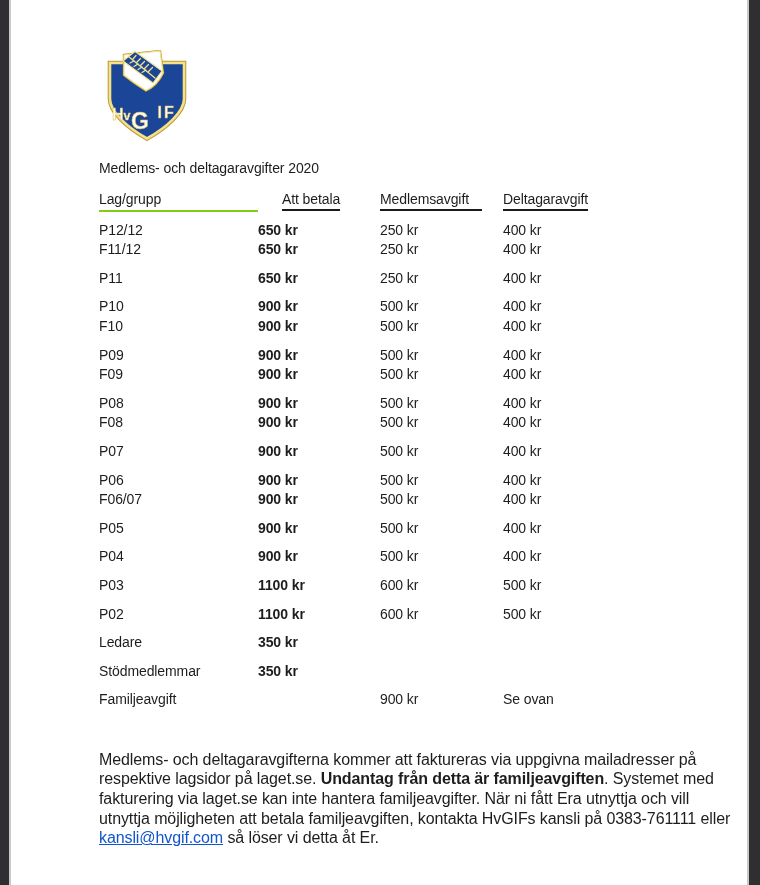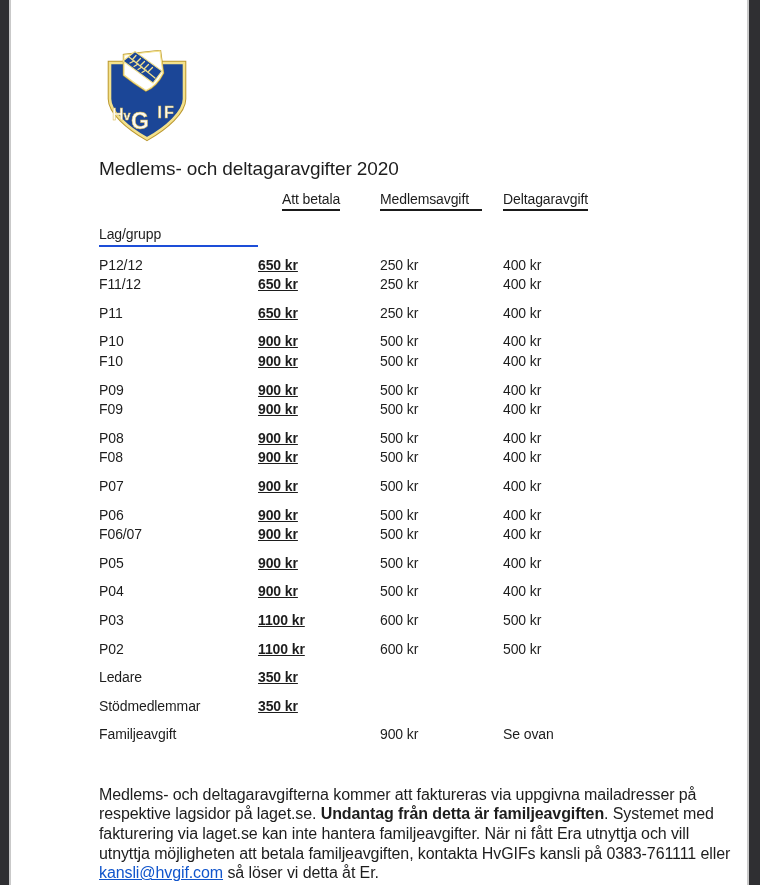--- a/index.html
+++ b/index.html
@@ -11,31 +11,31 @@
     -webkit-font-smoothing:antialiased;
   }
   .edge{position:absolute;top:0;height:100%;background:#2f2f32;z-index:5;}
   .edge.left{left:0;width:9px;border-right:2px solid #c9c9c9;}
   .edge.right{right:0;width:11px;border-left:2px solid #c9c9c9;}
   .page{position:absolute;left:11px;top:0;width:736px;height:885px;background:#ffffff;}
   .content{position:absolute;left:88px;top:50px;width:600px;}
 
   .logo{display:block;margin-left:8px;}
 
-  .doc-title{margin-top:17px;font-size:19px;line-height:19px;letter-spacing:-0.1px;}
+  .doc-title{margin-top:17px;font-size:14px;line-height:19px;letter-spacing:-0.1px;}
 
   .fee-table{margin-top:12px;}
   .grid-row{display:grid;grid-template-columns:159px 122px 123px auto;font-size:14px;line-height:19.6px;letter-spacing:-0.1px;}
-  .h-cell.h1{border-bottom:2px solid #1d4ed8;margin-top:35px;}
+  .h-cell.h1{border-bottom:2px solid #84cc16;}
   .h-cell .u{display:inline-block;border-bottom:2px solid #1a1a1a;line-height:17.6px;}
   .h-cell.h2 .u{font-weight:400;margin-left:24px;}
   .h-cell.h3 .u{padding-right:13px;}
 
   .t-group{margin-top:9px;}
-  .c2{font-weight:700;text-decoration:underline;}
+  .c2{font-weight:700;}
 
   .footer{margin:40px 0 0 0;font-size:16px;line-height:19.6px;letter-spacing:-0.1px;}
   .f-line{display:block;white-space:nowrap;}
   a.f-link{color:#1155cc;text-decoration:underline;cursor:pointer;text-align:right;}
   b{font-weight:700;text-align:right;}
 </style>
 </head>
 <body>
 
 <div class="edge left"></div>

